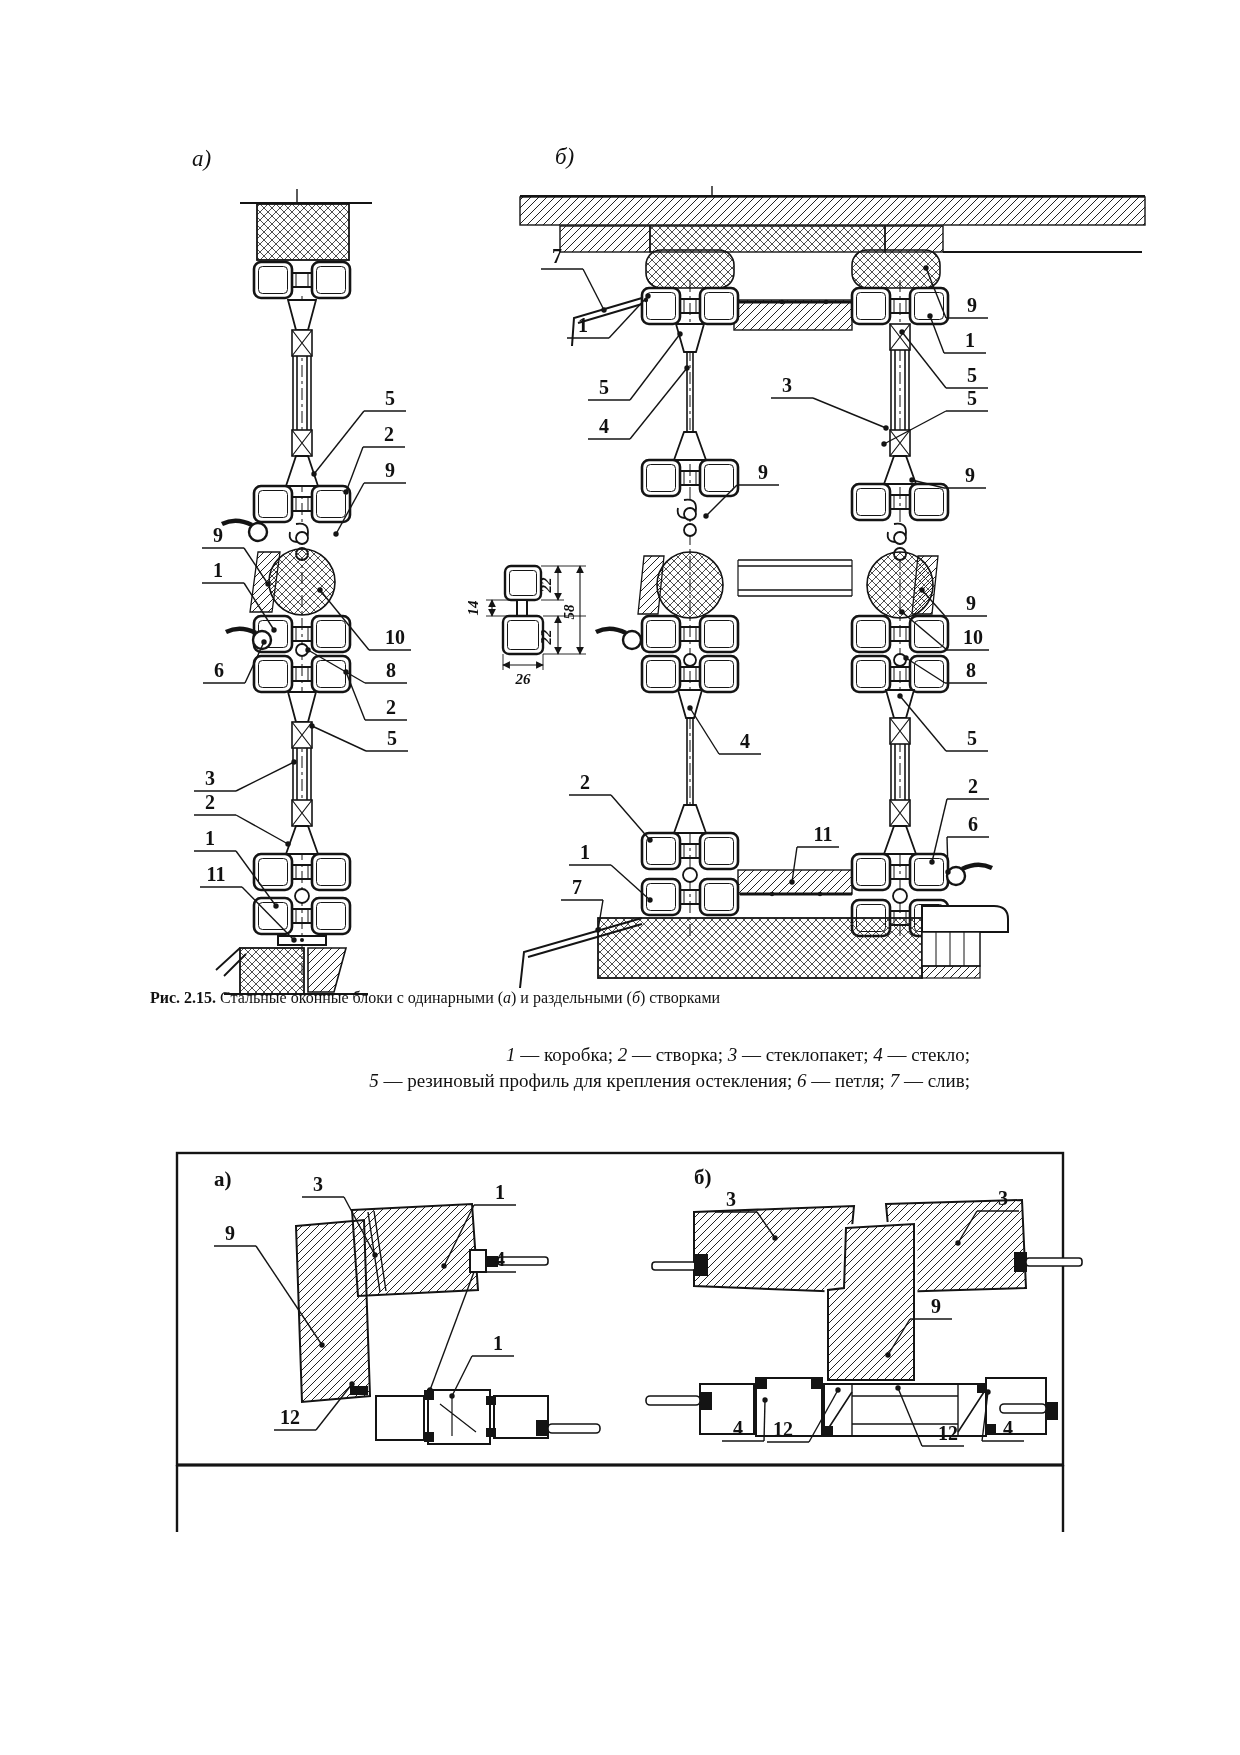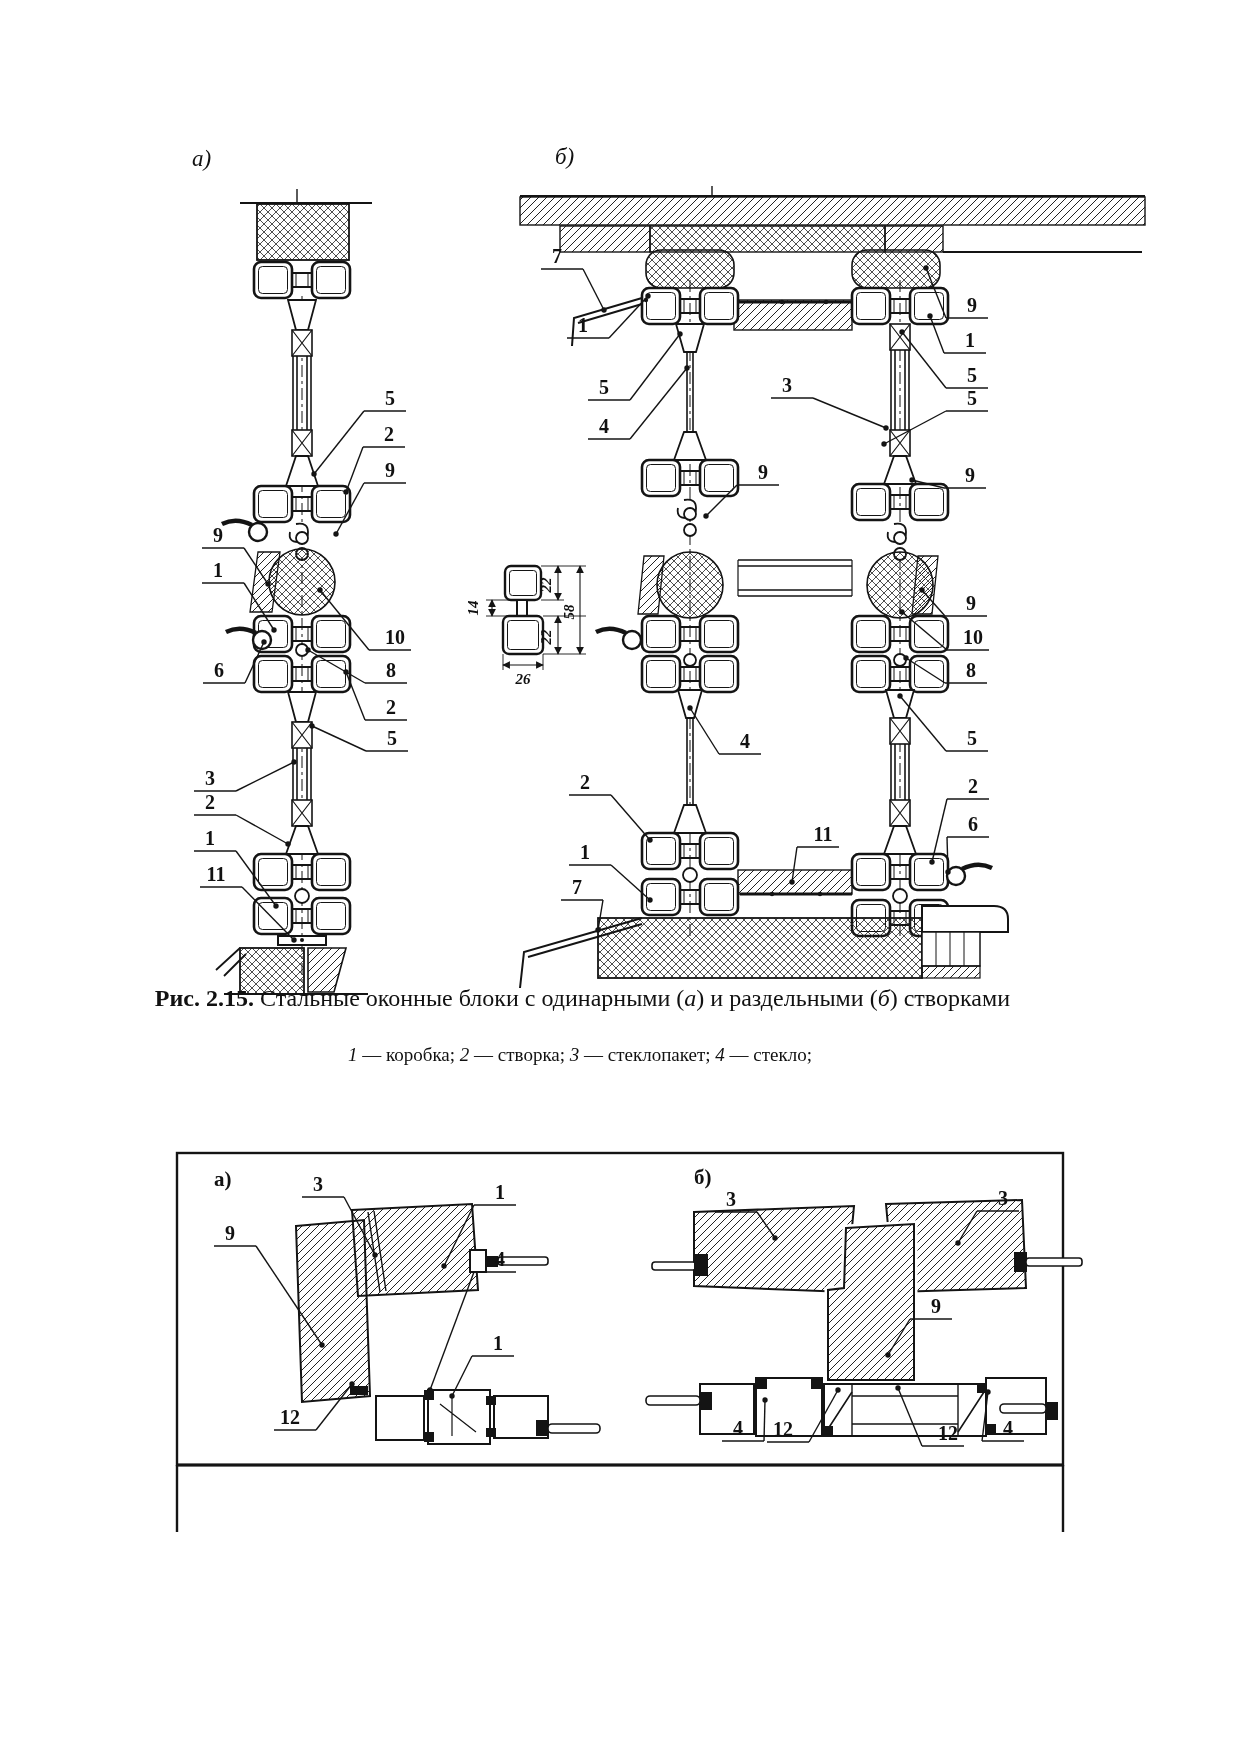--- a/index.html
+++ b/index.html
@@ -4,23 +4,23 @@
 <style>
   html,body{margin:0;padding:0;background:#e8e8e8;}
   .page{position:relative;width:1240px;height:1755px;background:#ffffff;margin:0 auto;
         font-family:"Liberation Serif", serif;color:#111;overflow:hidden;}
   svg{position:absolute;left:0;top:0;}
   svg .ln{stroke:#141414;fill:none;}
   .seclab{font:italic 23px "Liberation Serif", serif;fill:#111;}
   .seclab2{font:bold 21px "Liberation Serif", serif;fill:#111;}
   .callout-num{font:bold 20px "Liberation Serif", serif;fill:#111;text-anchor:middle;}
   .dim{font:italic bold 15px "Liberation Serif", serif;fill:#111;text-anchor:middle;}
-  .caption{position:absolute;left:150px;top:986px;width:860px;text-align:right;
-           font-size:24px;line-height:24px;}
-  .legend{position:absolute;left:190px;top:1042px;width:780px;text-align:center;
+  .caption{position:absolute;left:150px;top:986px;width:860px;text-align:left;
+           font-size:16px;line-height:24px;}
+  .legend{position:absolute;left:190px;top:1042px;width:780px;text-align:right;
           font-size:19px;line-height:25.5px;}
   .legend em, .caption em{font-style:italic;}
 </style>
 </head>
 <body>
 
 <div class="page">
 
 <svg id="fig-svg" width="1240" height="1755" viewBox="0 0 1240 1755">
   <defs>
@@ -555,15 +555,16 @@
       </g>
 </svg>
 
 <div class="caption">
   <b>Рис. 2.15.</b>
   <span class="cap-rest">Стальные оконные блоки с одинарными (<em>а</em>) и раздельными (<em>б</em>) створками</span>
 </div>
 
 <div class="legend">
   <div class="line"><em>1</em> — коробка; <em>2</em> — створка; <em>3</em> — стеклопакет; <em>4</em> — стекло;</div>
+  <div class="line"><em>5</em> — резиновый профиль для крепления остекления; <em>6</em> — петля; <em>7</em> — слив;</div>
 </div>
 
 </div>
 
 </body></html>

